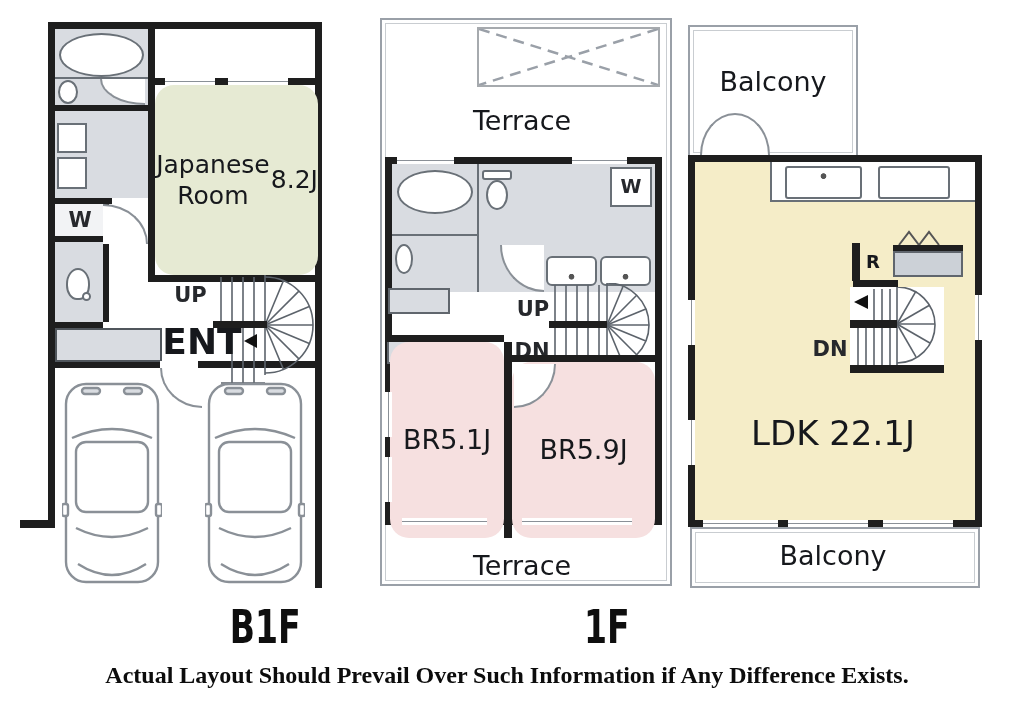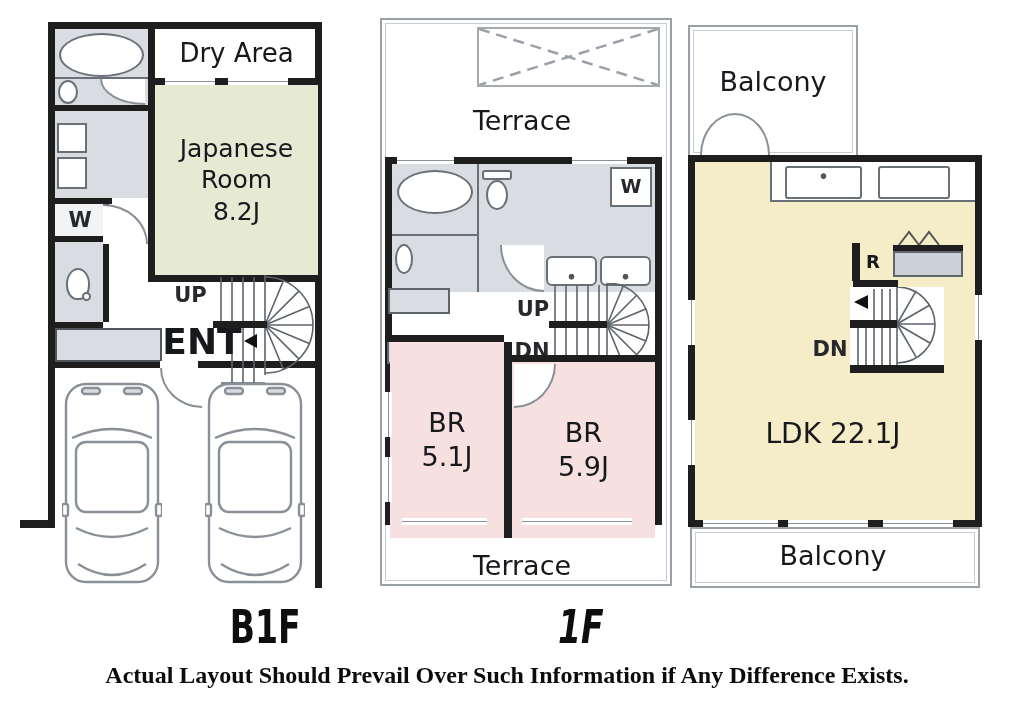--- a/index.html
+++ b/index.html
@@ -6,21 +6,21 @@
   #stage{position:relative;width:1014px;height:707px;background:#fff;overflow:hidden;
          font-family:"DejaVu Sans",sans-serif;color:#16181c;}
   .abs{position:absolute;box-sizing:border-box;}
   .wall{background:#1e1e1e;}
   .plan{position:absolute;}
   .wall-box{border:7px solid #1e1e1e;background:#fff;}
   .thin-box{border:2px solid #9aa0a8;outline:1px solid #c9cdd1;outline-offset:-6px;background:#fff;}
   .gray{background:#d9dce1;}
   .lbl{display:flex;align-items:center;justify-content:center;text-align:center;
        line-height:1.25;font-weight:500;}
-  .lbl.col{flex-direction:column;}
+  .lbl.col{flex-direction:row;border-radius:19px;}
   .small-lbl{font-weight:600;font-size:21px;color:#26282c;}
   .fixture{background:#fff;border:2px solid #697077;}
   .window-h{background:linear-gradient(#fff 42%,#8a9097 42%,#8a9097 58%,#fff 58%);}
   .window-v{background:linear-gradient(to right,#fff 42%,#8a9097 42%,#8a9097 58%,#fff 58%);}
   .arc{background:#fff;border:0 solid #8a9097;}
   .floor-name{font-weight:700;font-size:46px;color:#0e0e0e;text-align:center;}
   .floor-name span{display:inline-block;transform:scaleX(0.72);}
   .sink-dot{background:radial-gradient(circle at 50% 72%, #555 2.5px, transparent 3.2px),#fff;}
   svg{display:block;}
 </style>
@@ -52,23 +52,20 @@
     <div class="abs wall" style="left:7px;top:214px;width:57px;height:6px;"></div>
     <div class="abs wall" style="left:55px;top:176px;width:6px;height:124px;"></div>
 
     <div class="abs gray" style="left:7px;top:220px;width:48px;height:80px;"></div>
     <div class="abs fixture" style="left:18px;top:246px;width:24px;height:32px;border-radius:50% 50% 45% 45%;"></div>
     <div class="abs fixture" style="left:34px;top:270px;width:9px;height:9px;border-radius:50%;"></div>
     <div class="abs wall" style="left:7px;top:300px;width:48px;height:6px;"></div>
 
     <div class="abs arc" style="left:55px;top:182px;width:45px;height:40px;border-top-width:2px;border-right-width:2px;border-radius:0 100% 0 0;"></div>
 
-    <div class="abs lbl" style="left:107px;top:7px;width:163px;height:49px;font-size:26px;">
-      <span>Dry Area</span>
-    </div>
     <div class="abs wall" style="left:107px;top:56px;width:167px;height:7px;"></div>
     <div class="abs window-h" style="left:117px;top:56px;width:50px;height:7px;"></div>
     <div class="abs window-h" style="left:180px;top:56px;width:60px;height:7px;"></div>
 
     <div class="abs lbl col" style="left:107px;top:63px;width:163px;height:190px;background:#e6ead3;font-size:25px;">
       <span style="max-width:130px;">Japanese Room</span>
       <span>8.2J</span>
     </div>
     <div class="abs wall" style="left:100px;top:253px;width:174px;height:7px;"></div>
 
@@ -273,39 +270,39 @@
           <line x1="16" y1="41" x2="16" y2="78"></line>
         <line x1="24" y1="41" x2="24" y2="78"></line>
           <line x1="32" y1="41" x2="32" y2="78"></line>
         <line x1="40" y1="41" x2="40" y2="78"></line>
       </g>
       <rect x="0" y="33" width="47" height="8" fill="#1e1e1e"></rect>
       <polygon points="18,8 4,15 18,22" fill="#111"></polygon>
       <rect x="0" y="78" width="94" height="8" fill="#1e1e1e"></rect>
     </svg>
 
-    <div class="abs lbl" style="left:30px;top:388px;width:230px;height:40px;font-size:28px;">
+    <div class="abs lbl" style="left:30px;top:388px;width:230px;height:40px;font-size:34px;">
       <span>LDK 22.1J</span>
     </div>
 
     <div class="abs window-h" style="left:15px;top:495px;width:75px;height:7px;"></div>
     <div class="abs window-h" style="left:100px;top:495px;width:80px;height:7px;"></div>
     <div class="abs window-h" style="left:195px;top:495px;width:70px;height:7px;"></div>
     <div class="abs window-v" style="left:0;top:275px;width:7px;height:45px;"></div>
     <div class="abs window-v" style="left:0;top:395px;width:7px;height:45px;"></div>
     <div class="abs window-v" style="left:287px;top:270px;width:7px;height:45px;"></div>
 
     <div class="abs thin-box" style="left:2px;top:502px;width:290px;height:61px;"></div>
     <div class="abs lbl" style="left:60px;top:512px;width:170px;height:38px;font-size:27px;">
       <span>Balcony</span>
     </div>
   </div>
 
   <div class="abs floor-name" style="left:195px;top:600px;width:140px;">
     <span>B1F</span>
   </div>
-  <div class="abs floor-name" style="left:521px;top:600px;width:120px;font-style:italic;">
+  <div class="abs floor-name" style="left:547px;top:600px;width:120px;">
     <span>1F</span>
   </div>
 
   <div class="abs" style="left:0;top:662px;width:1014px;text-align:center;font-family:'Liberation Serif',serif;font-weight:700;font-size:24px;color:#0c0c0c;">Actual Layout Should Prevail Over Such Information if Any Difference Exists.</div>
 
 </div>
 
 </body></html>

